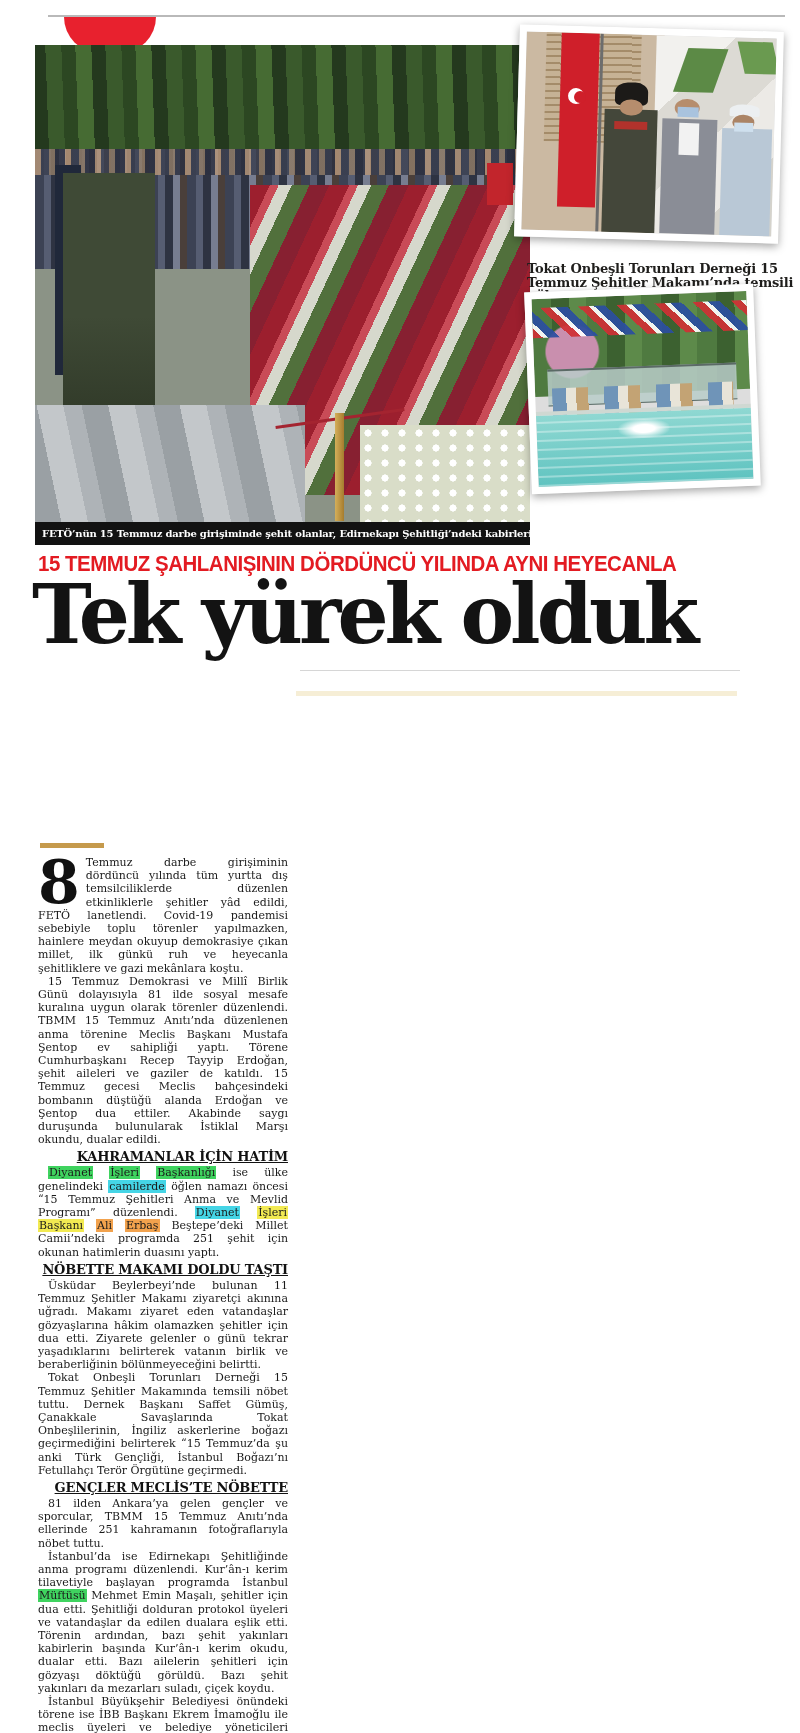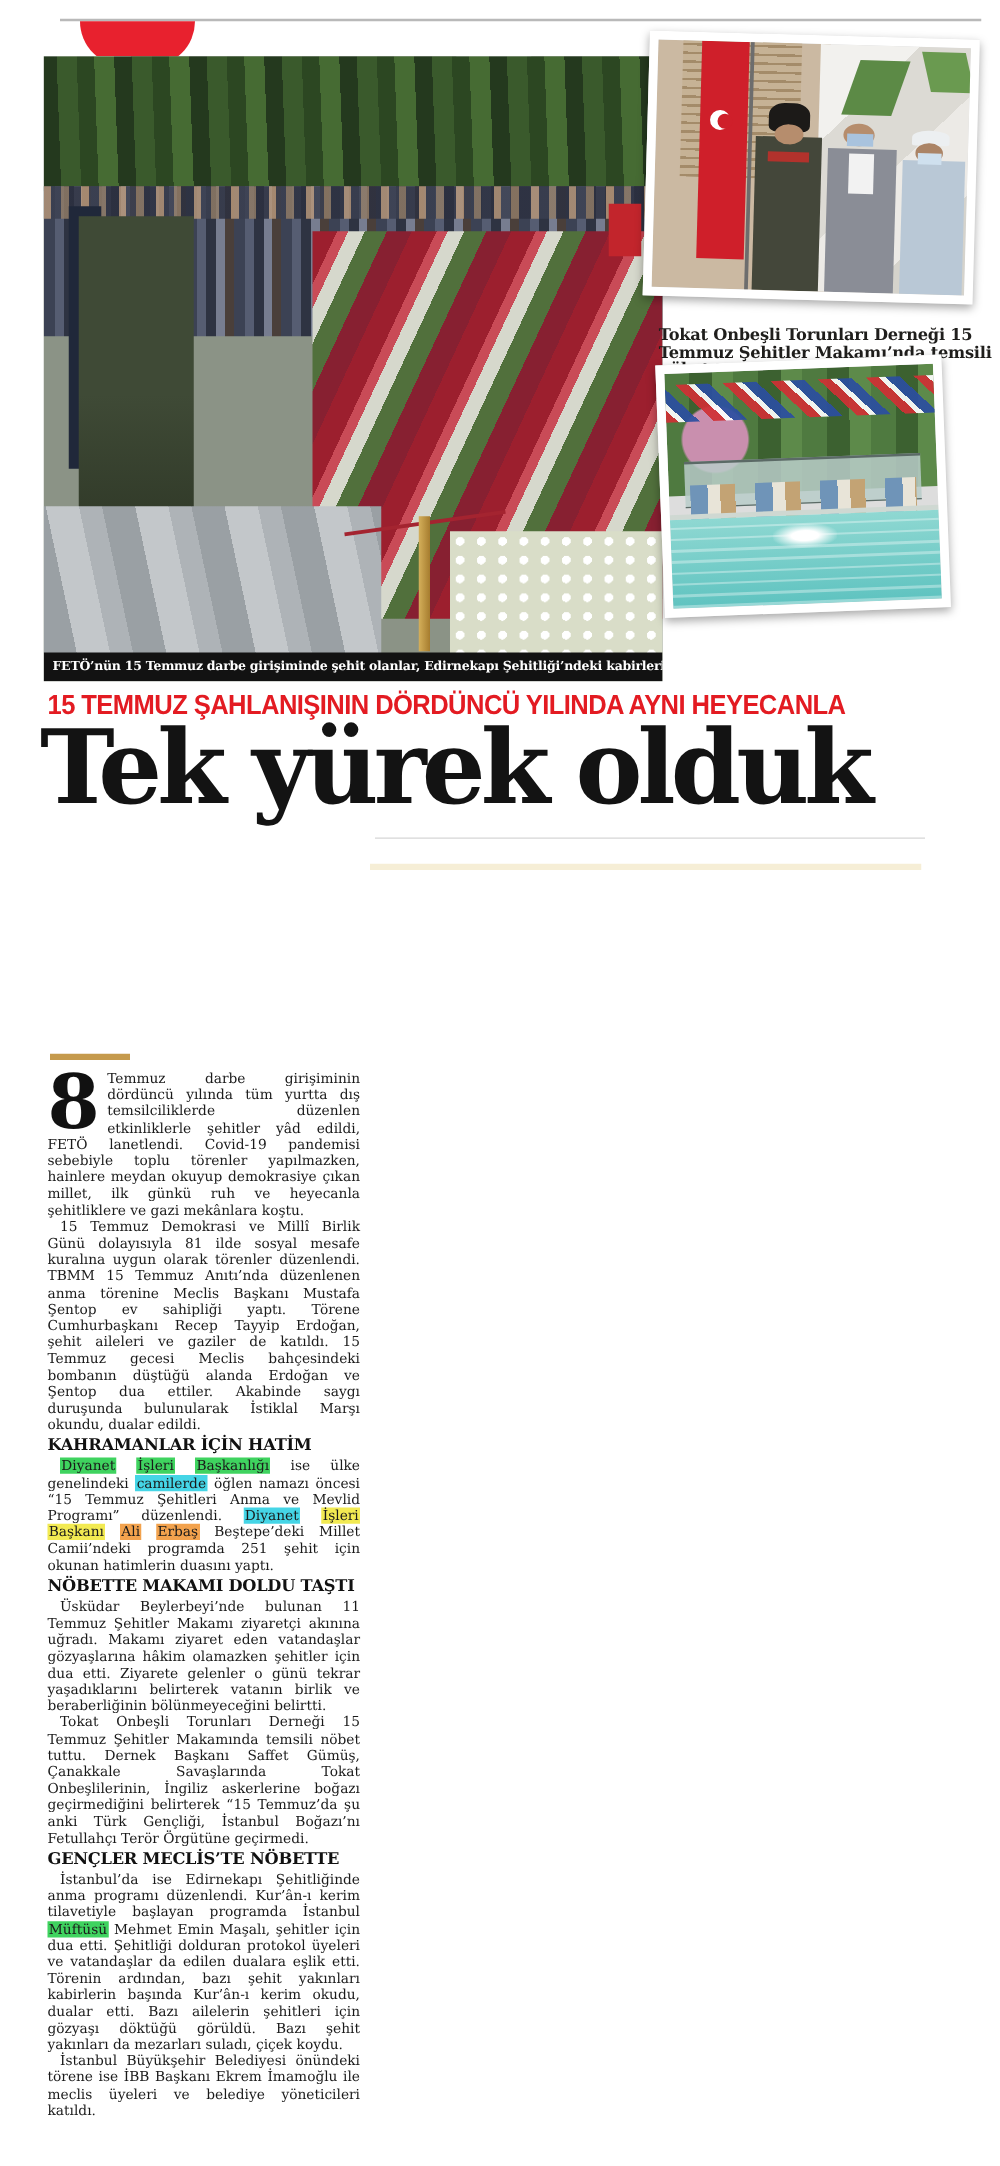--- a/index.html
+++ b/index.html
@@ -106,21 +106,21 @@
       font-size:19.5px;line-height:24.5px;font-weight:500;}
 
   .gold-bar{position:absolute;left:40px;top:843px;width:64px;height:5px;background:#c59a4c;}
 
   
   .article{position:absolute;left:38px;top:856px;width:250px;color:#1a1a1a;
       font-size:11px;line-height:13.2px;text-align:justify;}
   .article p{margin:0;}
   .article p.indent{text-indent:10px;}
   .subhead{margin:3px 0 2px 0;font-size:13px;line-height:15px;font-weight:bold;color:#111;
-      letter-spacing:-0.2px;text-align:left;}
+      letter-spacing:-0.2px;text-align:right;text-decoration:underline;}
   .dropcap{float:left;font-weight:bold;font-size:60px;line-height:48px;padding:2px 6px 0 0;color:#111;
       font-family:"DejaVu Serif",serif;}
   .hl{padding:0 1px;}
 </style>
 </head>
 <body>
 
 <div class="page">
 
   <div class="top-rule"></div>
@@ -191,17 +191,18 @@
 
   <div class="article" id="article-body">
       <p class=""><span class="dropcap">8</span>Temmuz darbe girişiminin dördüncü yılında tüm yurtta dış temsilciliklerde düzenlen etkinliklerle şehitler yâd edildi, FETÖ lanetlendi. Covid-19 pandemisi sebebiyle toplu törenler yapılmazken, hainlere meydan okuyup demokrasiye çıkan millet, ilk günkü ruh ve heyecanla şehitliklere ve gazi mekânlara koştu.</p>
       <p class="indent">15 Temmuz Demokrasi ve Millî Birlik Günü dolayısıyla 81 ilde sosyal mesafe kuralına uygun olarak törenler düzenlendi. TBMM 15 Temmuz Anıtı’nda düzenlenen anma törenine Meclis Başkanı Mustafa Şentop ev sahipliği yaptı. Törene Cumhurbaşkanı Recep Tayyip Erdoğan, şehit aileleri ve gaziler de katıldı. 15 Temmuz gecesi Meclis bahçesindeki bombanın düştüğü alanda Erdoğan ve Şentop dua ettiler. Akabinde saygı duruşunda bulunularak İstiklal Marşı okundu, dualar edildi.</p>
       <h3 class="subhead">KAHRAMANLAR İÇİN HATİM</h3>
       <p class="indent"><span class="hl" style="background: rgb(63, 211, 95);">Diyanet</span> <span class="hl" style="background: rgb(63, 211, 95);">İşleri</span> <span class="hl" style="background: rgb(63, 211, 95);">Başkanlığı</span> ise ülke genelindeki <span class="hl" style="background: rgb(69, 213, 230);">camilerde</span> öğlen namazı öncesi “15 Temmuz Şehitleri Anma ve Mevlid Programı” düzenlendi. <span class="hl" style="background: rgb(69, 213, 230);">Diyanet</span> <span class="hl" style="background: rgb(242, 234, 82);">İşleri</span> <span class="hl" style="background: rgb(242, 234, 82);">Başkanı</span> <span class="hl" style="background: rgb(242, 162, 77);">Ali</span> <span class="hl" style="background: rgb(242, 162, 77);">Erbaş</span> Beştepe’deki Millet Camii’ndeki programda 251 şehit için okunan hatimlerin duasını yaptı.</p>
       <h3 class="subhead">NÖBETTE MAKAMI DOLDU TAŞTI</h3>
       <p class="indent">Üsküdar Beylerbeyi’nde bulunan 11 Temmuz Şehitler Makamı ziyaretçi akınına uğradı. Makamı ziyaret eden vatandaşlar gözyaşlarına hâkim olamazken şehitler için dua etti. Ziyarete gelenler o günü tekrar yaşadıklarını belirterek vatanın birlik ve beraberliğinin bölünmeyeceğini belirtti.</p>
       <p class="indent">Tokat Onbeşli Torunları Derneği 15 Temmuz Şehitler Makamında temsili nöbet tuttu. Dernek Başkanı Saffet Gümüş, Çanakkale Savaşlarında Tokat Onbeşlilerinin, İngiliz askerlerine boğazı geçirmediğini belirterek “15 Temmuz’da şu anki Türk Gençliği, İstanbul Boğazı’nı Fetullahçı Terör Örgütüne geçirmedi.</p>
       <h3 class="subhead">GENÇLER MECLİS’TE NÖBETTE</h3>
+      <p class="indent">81 ilden Ankara’ya gelen gençler ve sporcular, TBMM 15 Temmuz Anıtı’nda ellerinde 251 kahramanın fotoğraflarıyla nöbet tuttu.</p>
       <p class="indent">İstanbul’da ise Edirnekapı Şehitliğinde anma programı düzenlendi. Kur’ân-ı kerim tilavetiyle başlayan programda İstanbul <span class="hl" style="background: rgb(63, 211, 95);">Müftüsü</span> Mehmet Emin Maşalı, şehitler için dua etti. Şehitliği dolduran protokol üyeleri ve vatandaşlar da edilen dualara eşlik etti. Törenin ardından, bazı şehit yakınları kabirlerin başında Kur’ân-ı kerim okudu, dualar etti. Bazı ailelerin şehitleri için gözyaşı döktüğü görüldü. Bazı şehit yakınları da mezarları suladı, çiçek koydu.</p>
       <p class="indent">İstanbul Büyükşehir Belediyesi önündeki törene ise İBB Başkanı Ekrem İmamoğlu ile meclis üyeleri ve belediye yöneticileri katıldı.</p>
     </div>
 
 </div>
 
 </body></html>

